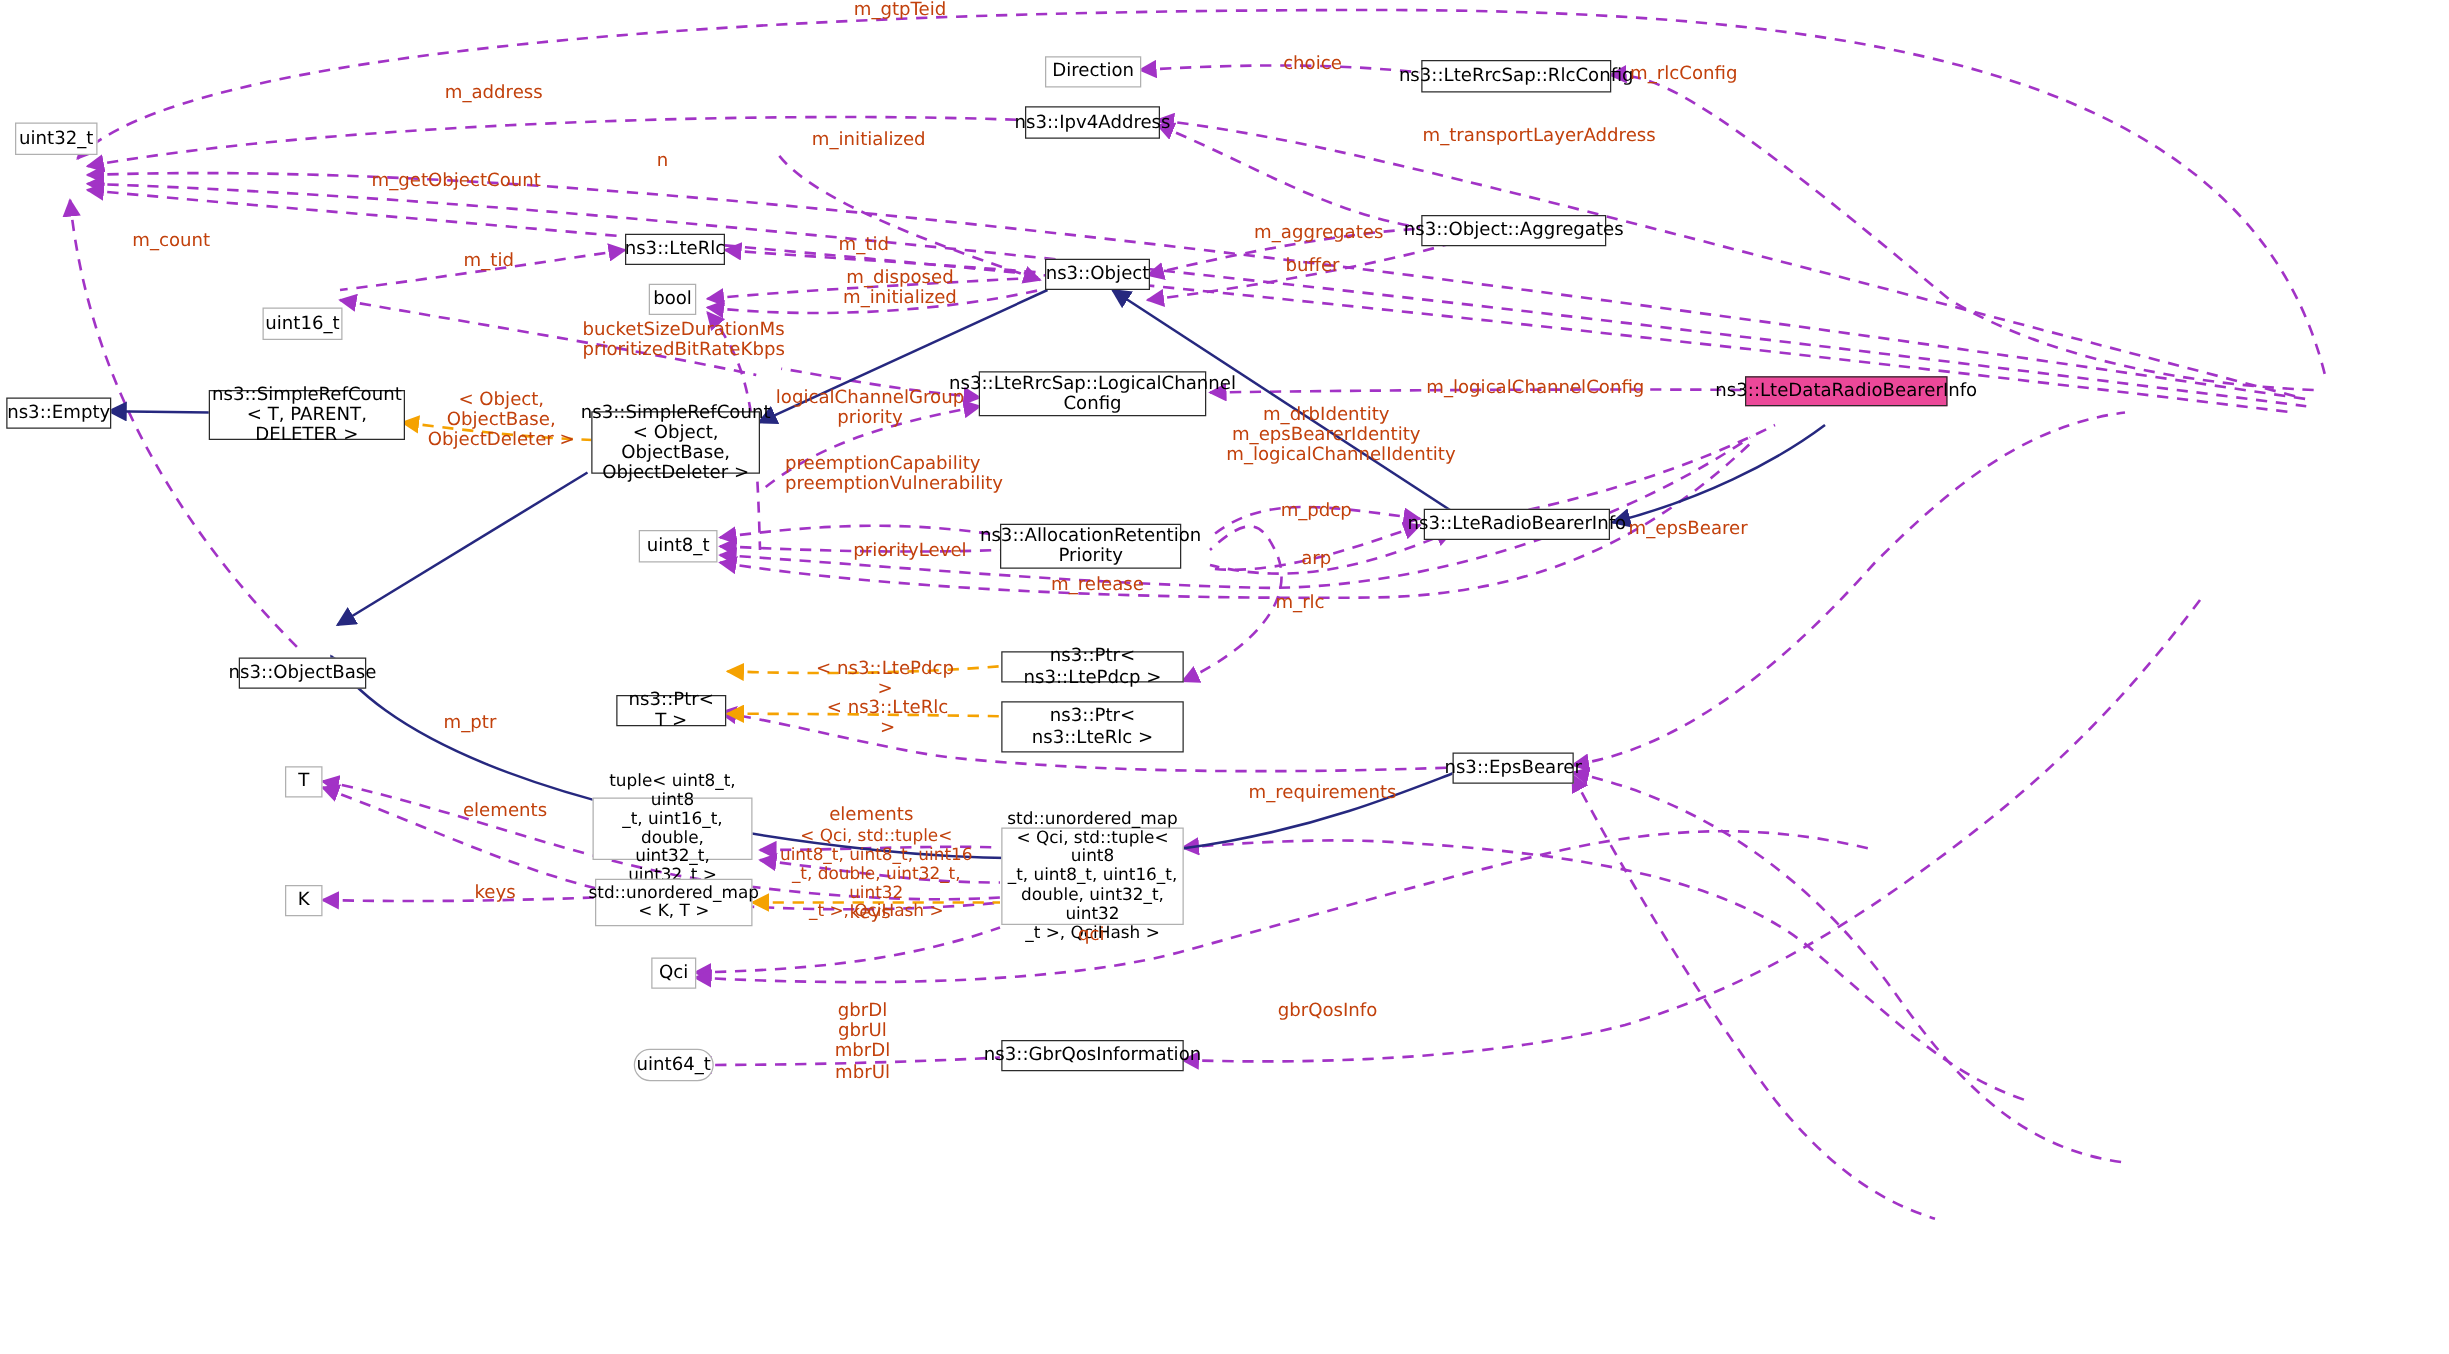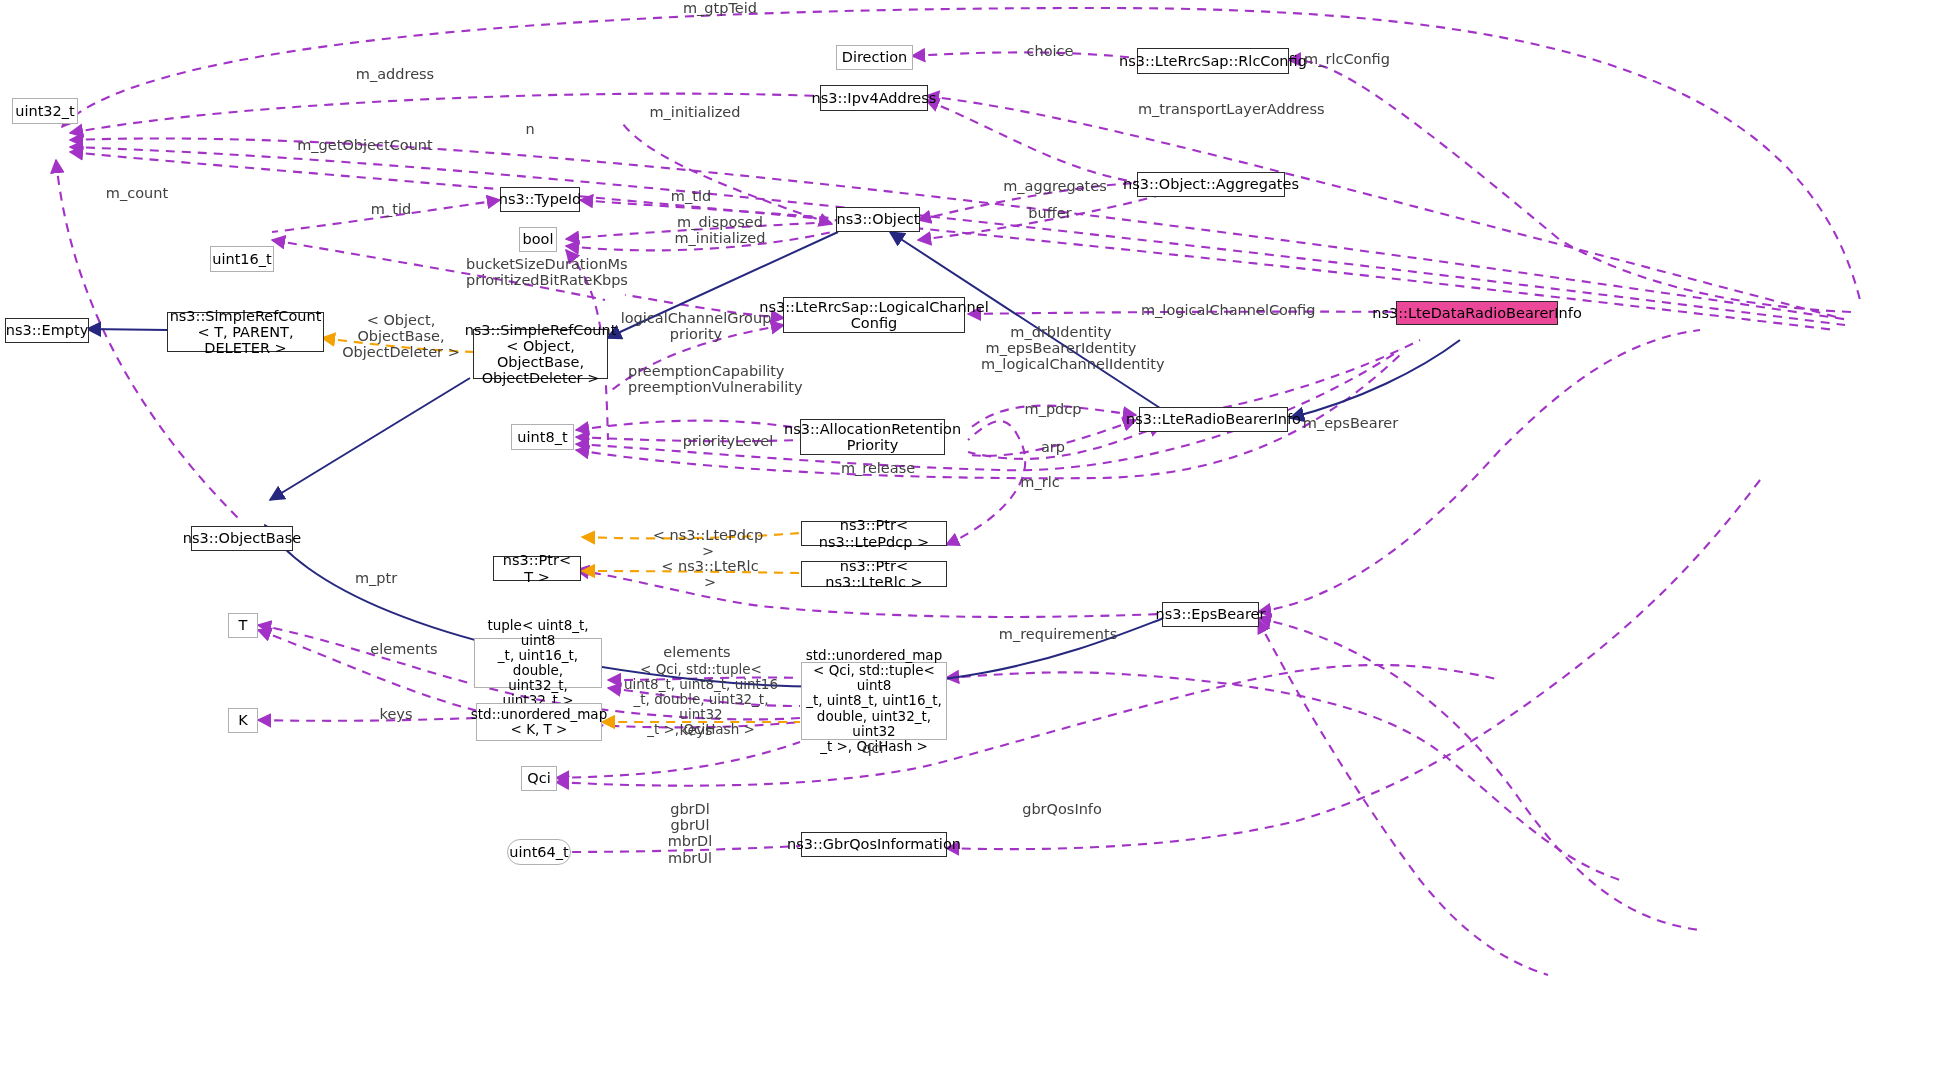--- a/index.html
+++ b/index.html
@@ -44,21 +44,21 @@
   .node.light {
     border: 1.2px solid #b0b0b0;
   }
   .node.highlight {
     border: 1.6px solid #2b2b2b;
     background: #ec4899;
   }
   .edge-label {
     position: absolute;
     font-size: 14.5px;
-    color: #404040;
+    color: #c2410c;
     text-align: center;
     line-height: 1.12;
     white-space: pre-line;
     background: transparent;
     pointer-events: none;
   }
 </style>
 </head>
 <body>
 
@@ -158,42 +158,42 @@
       <path d="M 890,232 L 1160,408"></path>
       <path d="M 1290,418 C 1360,400 1420,370 1460,340"></path>
       <path d="M 265,525 C 300,580 420,650 700,680 C 950,706 1080,650 1164,618"></path>
     </g>
   </svg>
 
   <div class="node light" style="left:12px; top:98px; width:66px; height:26px;">uint32_t</div>
   <div class="node light" style="left:836px; top:45px; width:77px; height:25px;">Direction</div>
   <div class="node solid" style="left:820px; top:85px; width:108px; height:26px;">ns3::Ipv4Address</div>
   <div class="node solid" style="left:1137px; top:48px; width:152px; height:26px;">ns3::LteRrcSap::RlcConfig</div>
-  <div class="node solid" style="left:500px; top:187px; width:80px; height:25px;">ns3::TypeId</div>
+  <div class="node solid" style="left:500px; top:187px; width:80px; height:25px;">ns3::LteRlc</div>
   <div class="node solid" style="left:836px; top:207px; width:84px; height:25px;">ns3::Object</div>
   <div class="node solid" style="left:1137px; top:172px; width:148px; height:25px;">ns3::Object::Aggregates</div>
   <div class="node light" style="left:519px; top:227px; width:38px; height:25px;text-align:right;">bool</div>
   <div class="node light" style="left:210px; top:246px; width:64px; height:26px;">uint16_t</div>
   <div class="node solid" style="left:5px; top:318px; width:84px; height:25px;">ns3::Empty</div>
   <div class="node solid" style="left:167px; top:312px; width:157px; height:40px;">ns3::SimpleRefCount
 &lt; T, PARENT, DELETER &gt;</div>
   <div class="node solid" style="left:473px; top:329px; width:135px; height:50px;">ns3::SimpleRefCount
 &lt; Object, ObjectBase,
 ObjectDeleter &gt;</div>
   <div class="node solid" style="left:783px; top:297px; width:182px; height:36px;">ns3::LteRrcSap::LogicalChannel
 Config</div>
   <div class="node highlight" style="left:1396px; top:301px; width:162px; height:24px;">ns3::LteDataRadioBearerInfo</div>
   <div class="node light" style="left:511px; top:424px; width:63px; height:26px;">uint8_t</div>
   <div class="node solid" style="left:800px; top:419px; width:145px; height:36px;">ns3::AllocationRetention
 Priority</div>
   <div class="node solid" style="left:1139px; top:407px; width:149px; height:25px;">ns3::LteRadioBearerInfo</div>
   <div class="node solid" style="left:191px; top:500px; width:102px; height:25px;margin-top:26px;">ns3::ObjectBase</div>
   <div class="node solid" style="left:801px; top:521px; width:146px; height:25px;">ns3::Ptr&lt; ns3::LtePdcp &gt;</div>
   <div class="node solid" style="left:493px; top:556px; width:88px; height:25px;">ns3::Ptr&lt; T &gt;</div>
-  <div class="node solid" style="left:801px; top:561px; width:146px; height:26px;">ns3::Ptr&lt; ns3::LteRlc &gt;</div>
+  <div class="node solid" style="left:801px; top:561px; width:146px; height:41px;">ns3::Ptr&lt; ns3::LteRlc &gt;</div>
   <div class="node light" style="left:228px; top:613px; width:30px; height:25px;">T</div>
   <div class="node solid" style="left:1162px; top:602px; width:97px; height:25px;">ns3::EpsBearer</div>
   <div class="node light" style="left:474px; top:638px; width:128px; height:50px; font-size:13.5px;">tuple&lt; uint8_t, uint8
 _t, uint16_t, double,
 uint32_t, uint32_t &gt;</div>
   <div class="node light" style="left:801px; top:662px; width:146px; height:78px; font-size:13.5px;">std::unordered_map
 &lt; Qci, std::tuple&lt; uint8
 _t, uint8_t, uint16_t,
 double, uint32_t, uint32
 _t &gt;, QciHash &gt;</div>

